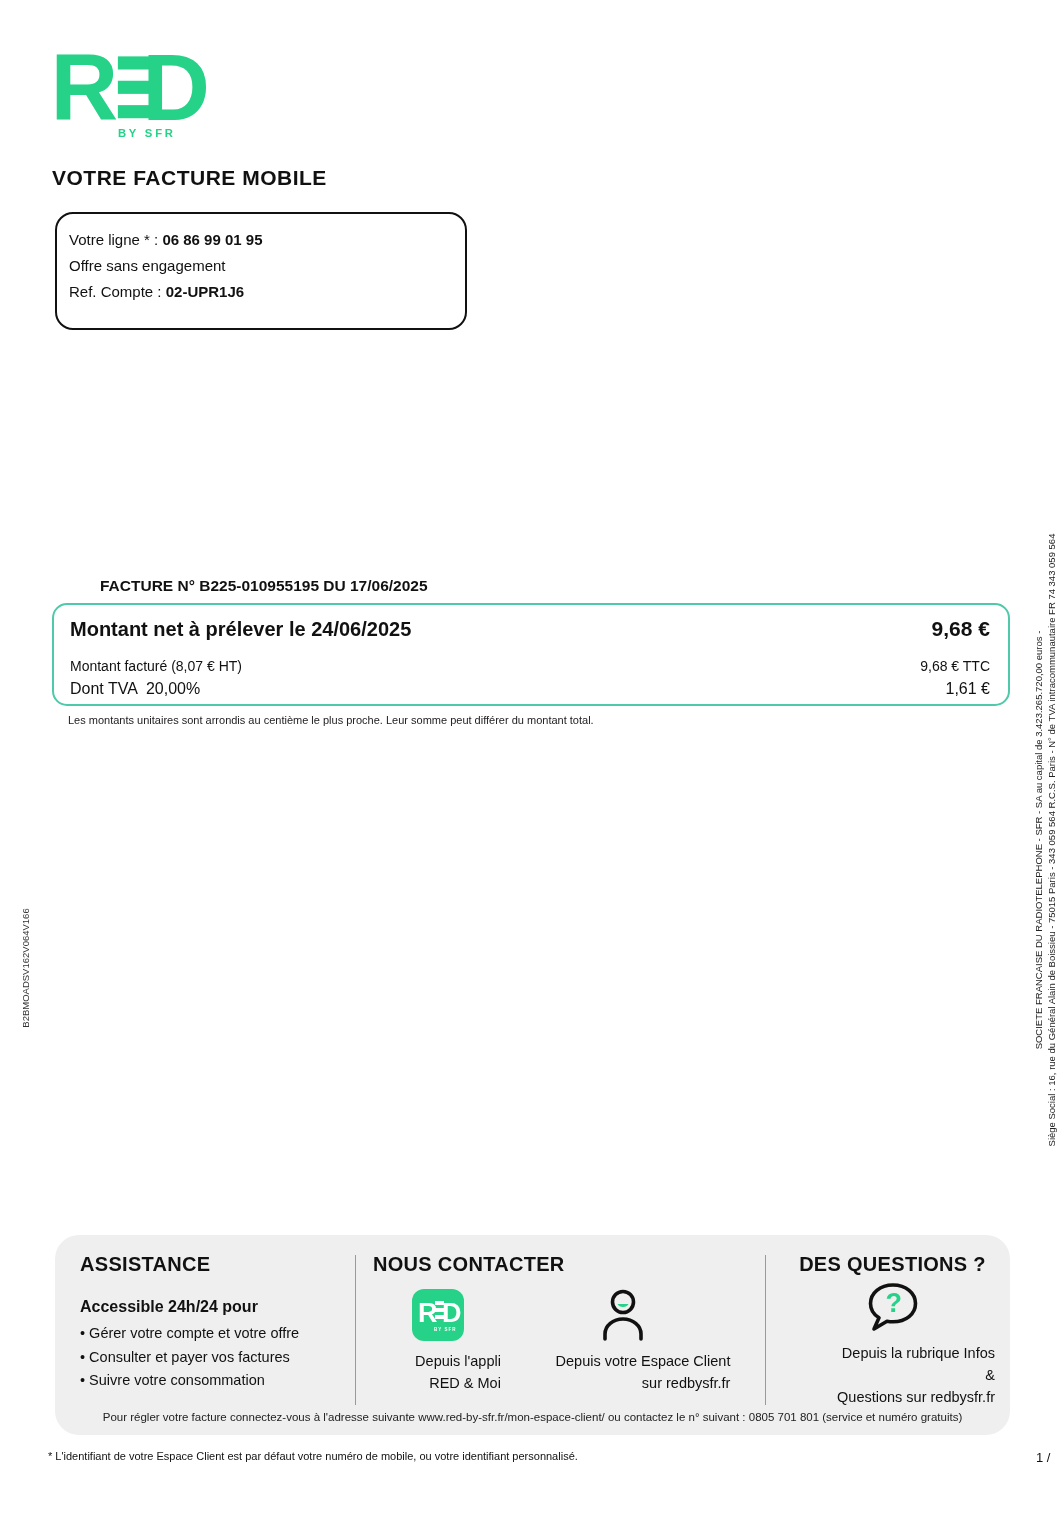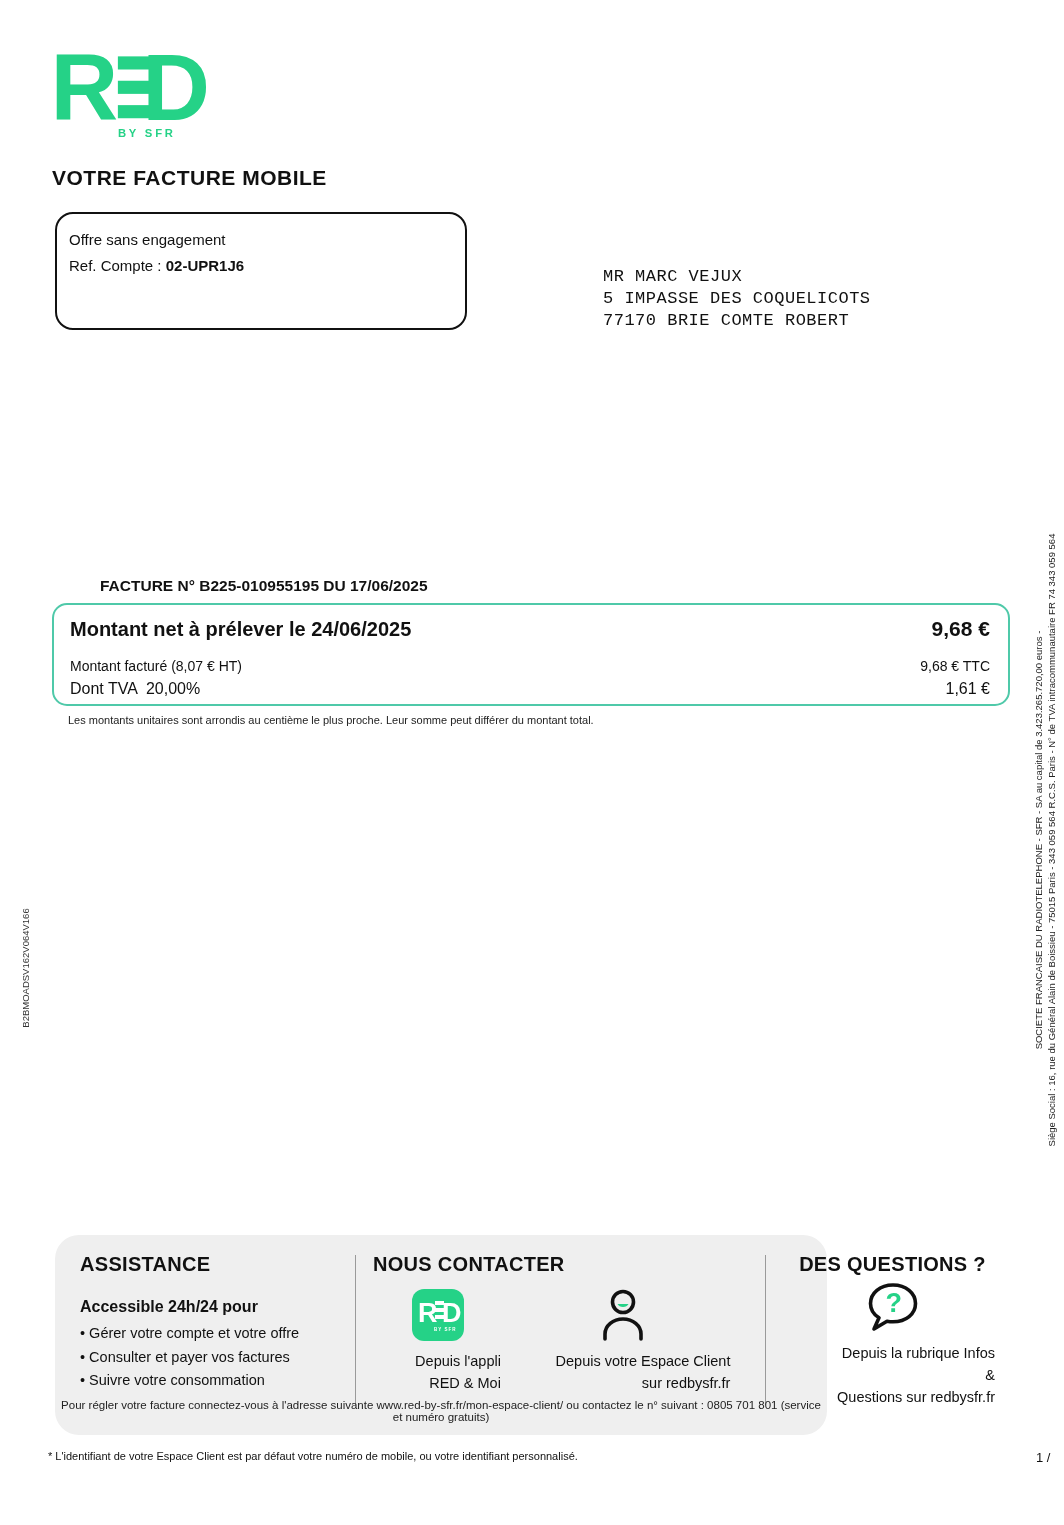--- a/index.html
+++ b/index.html
@@ -37,21 +37,21 @@
 
   
   .vcode  { position:absolute; left:-44px; top:961px; width:142px; height:14px;
             transform:rotate(-90deg); transform-origin:center;
             font-size:9.5px; color:#333; text-align:center; }
   .vlegal { position:absolute; left:666px; top:826px; width:760px; height:28px;
             transform:rotate(-90deg); transform-origin:center;
             font-size:9.5px; line-height:13px; color:#222; text-align:center; }
 
   
-  .help-panel { position:absolute; left:55px; top:1235px; width:772px; height:200px;
+  .help-panel { position:absolute; left:55px; top:1235px; width:955px; height:200px;
                 background:#efefef; border-radius:24px; }
   .divider { position:absolute; top:20px; width:1px; height:150px; background:#9a9a9a; }
   .divider.d1 { left:300px; } .divider.d2 { left:710px; }
 
   .col-title { font-size:20px; font-weight:bold; letter-spacing:0.3px; }
 
   .assist { position:absolute; left:25px; top:18px; width:265px; }
   .assist .sub { font-size:16px; font-weight:bold; margin-top:22px; }
   .assist ul { list-style:none; margin-top:6px; }
   .assist li { font-size:14.5px; line-height:23.5px; }
@@ -87,29 +87,25 @@
       <rect x="66" y="38" width="38" height="14"></rect>
       <rect x="66" y="64" width="34" height="14"></rect>
     </g>
     <text x="92" y="80" font-family="Liberation Sans, sans-serif" font-weight="bold" font-size="100" fill="#25d287">D</text>
     <text x="66" y="98" font-family="Liberation Sans, sans-serif" font-weight="bold" font-size="12" letter-spacing="3" fill="#25d287">BY SFR</text>
   </svg>
 
   <div class="doc-title">VOTRE FACTURE MOBILE</div>
 
   <div class="account-box">
+    <div><span>Votre ligne * : </span><b>06 86 99 01 95</b></div>
     <div>Offre sans engagement</div>
     <div><span>Ref. Compte : </span><b>02-UPR1J6</b></div>
   </div>
 
-  <div class="recipient">
-    <div>MR MARC VEJUX</div>
-    <div>5 IMPASSE DES COQUELICOTS</div>
-    <div>77170 BRIE COMTE ROBERT</div>
-  </div>
 
   <div class="invoice-no">FACTURE N° B225-010955195 DU 17/06/2025</div>
 
   <div class="amount-box">
     <div class="amount-row">
       <div class="amount-title">Montant net à prélever le 24/06/2025</div>
       <div class="amount-value">9,68 €</div>
     </div>
     <div class="amount-row amount-sub">
       <div>Montant facturé (8,07 € HT)</div>

